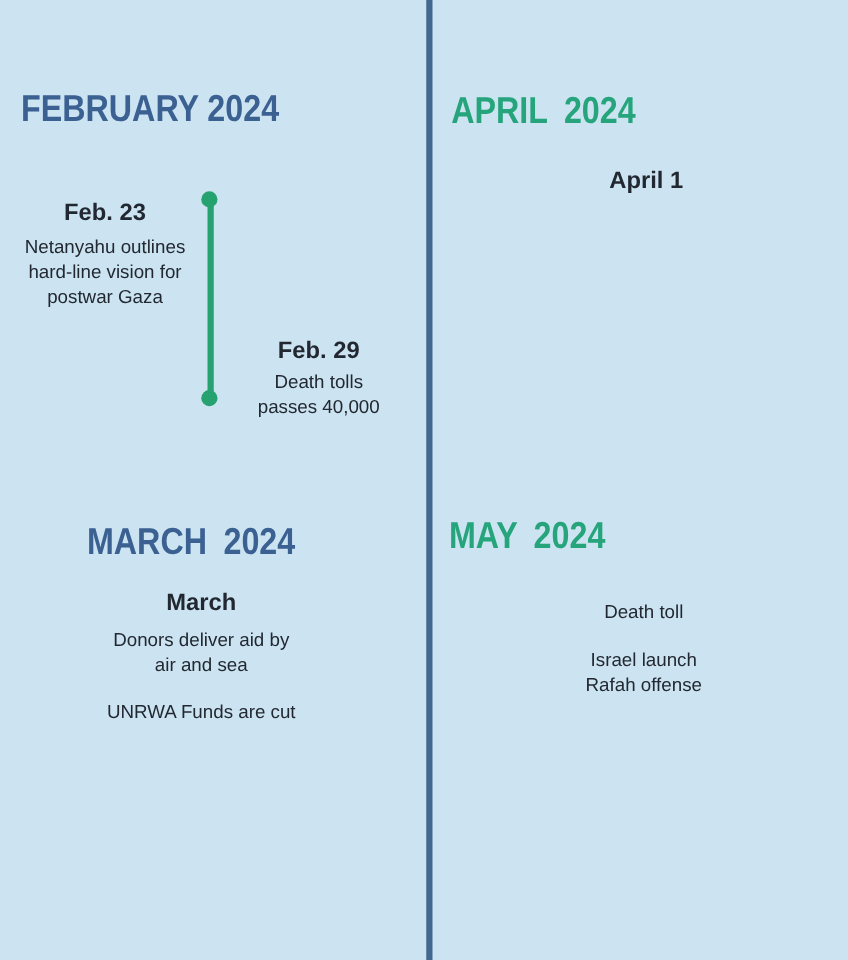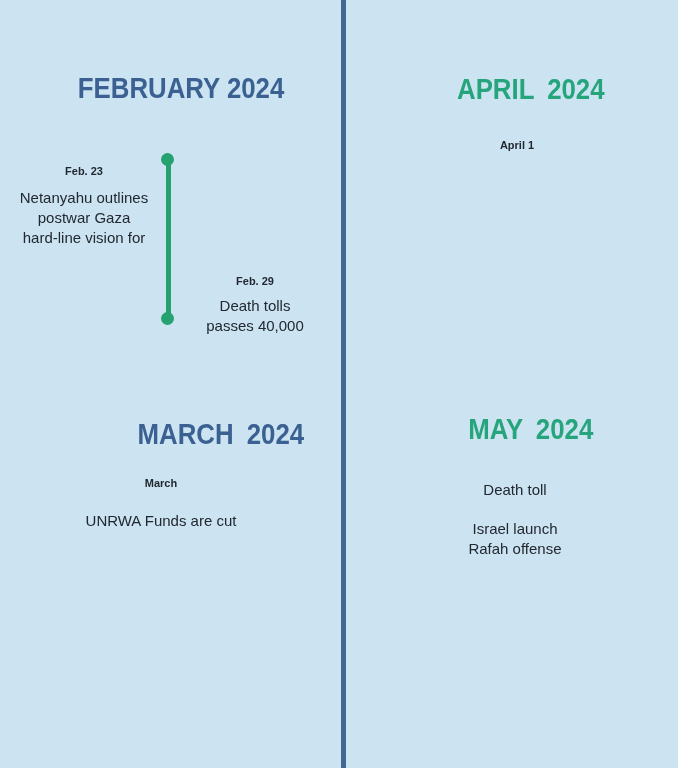--- a/index.html
+++ b/index.html
@@ -12,48 +12,47 @@
     font-family: "Liberation Sans", sans-serif;
   }
   .divider {
     position: absolute;
     left: 341px; top: 0;
     width: 5px; height: 768px;
     background: #426890;
   }
   .heading {
     position: absolute;
-    text-align: center;
+    text-align: left;
     white-space: nowrap;
-    margin-left: 16px;
   }
   .heading-text {
     display: inline-block;
     font-weight: bold;
     font-size: 30px;
     line-height: 34px;
     transform: scaleX(0.86);
     transform-origin: 50% 50%;
   }
   .blue  { color: #3b6092; }
   .green { color: #26a57d; }
   .ws-wide { word-spacing: 7px; }
   .h-feb { left: 0;     width: 330px; top: 71px;  }
   .h-apr { left: 349px; width: 332px; top: 72px;  }
-  .h-mar { left: 0;     width: 322px; top: 417px; padding-left: 44px; }
+  .h-mar { left: 12px;     width: 322px; top: 417px; padding-left: 44px; }
   .h-may { left: 349px; width: 332px; top: 412px; }
 
   .event {
     position: absolute;
     text-align: center;
     color: #222831;
   }
   .event .date {
     font-weight: bold;
-    font-size: 11px;
+    font-size: 19px;
     line-height: 22px;
   }
   .event .para {
     font-size: 15px;
     line-height: 20px;
   }
   .ev-feb23 { left: 8px;   top: 160px; width: 152px; }
   .ev-feb23 .para { margin-top: 6px; }
   .ev-feb29 { left: 180px; top: 270px; width: 150px; }
   .ev-feb29 .para { margin-top: 4px; }
@@ -94,22 +93,22 @@
   </div>
 
   <div class="connector-line"></div>
   <div class="connector-dot dot-top"></div>
   <div class="connector-dot dot-bottom"></div>
 
   <div class="event ev-feb23">
     <div class="date">Feb. 23</div>
     <div class="para">
       <div>Netanyahu outlines</div>
+      <div>hard-line vision for</div>
       <div>postwar Gaza</div>
-      <div>hard-line vision for</div>
     </div>
   </div>
 
   <div class="event ev-feb29">
     <div class="date">Feb. 29</div>
     <div class="para">
       <div>Death tolls</div>
       <div>passes 40,000</div>
     </div>
   </div>
@@ -121,20 +120,24 @@
   <div class="event ev-apr1">
     <div class="date">April 1</div>
   </div>
 
   <div class="heading h-mar">
     <span class="heading-text blue ws-wide">MARCH 2024</span>
   </div>
 
   <div class="event ev-mar">
     <div class="date">March</div>
+    <div class="para para-1">
+      <div>Donors deliver aid by</div>
+      <div>air and sea</div>
+    </div>
     <div class="para para-2">
       <div>UNRWA Funds are cut</div>
     </div>
   </div>
 
   <div class="heading h-may">
     <span class="heading-text green ws-wide">MAY 2024</span>
   </div>
 
   <div class="event ev-may">

